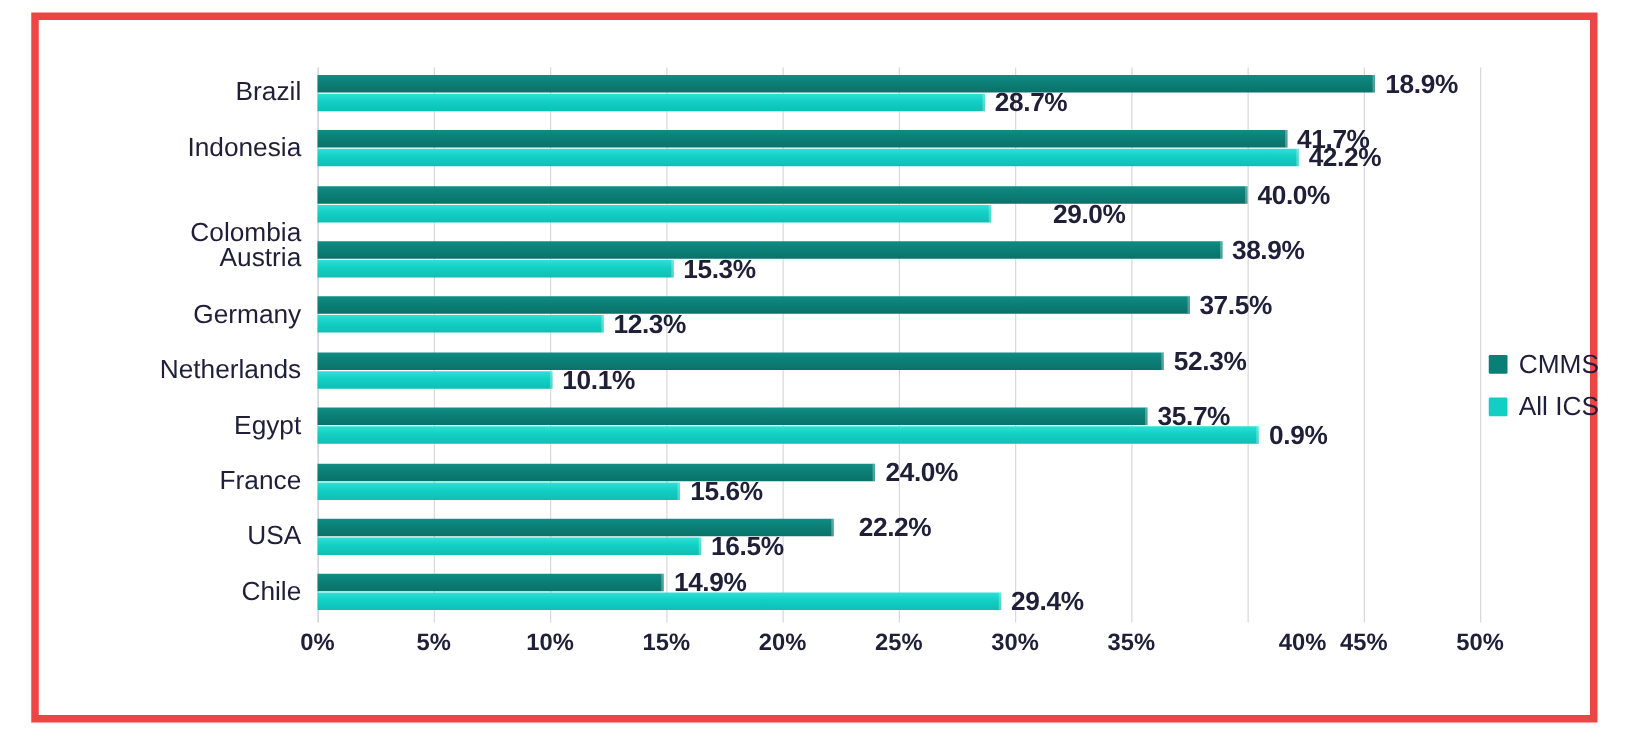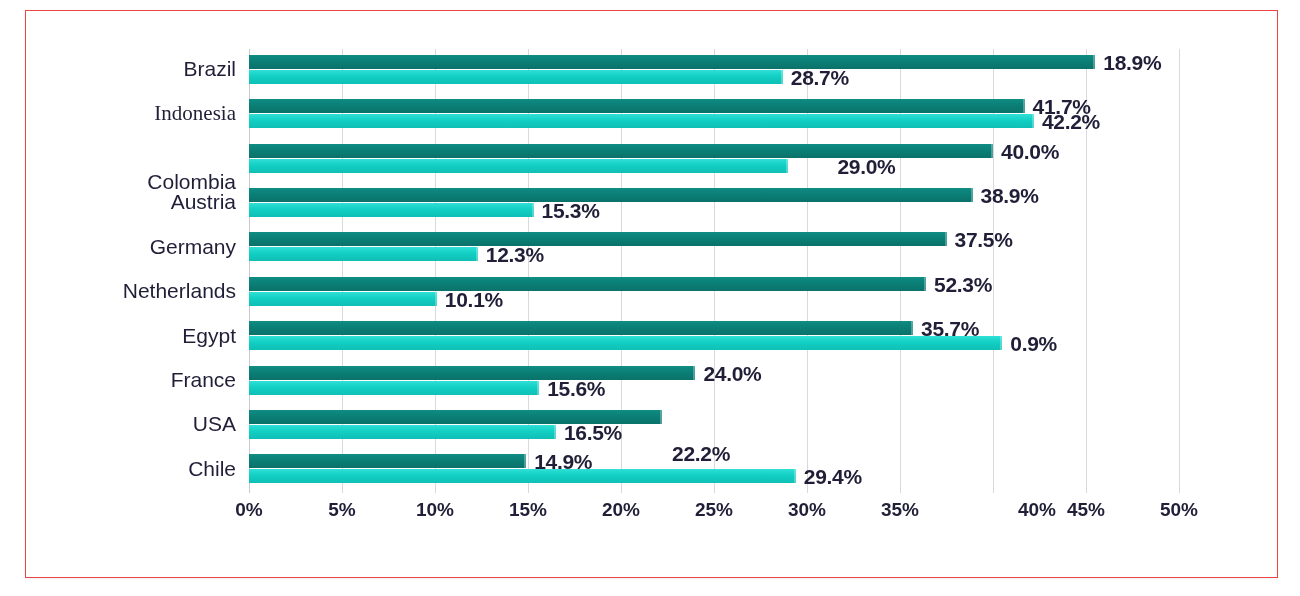--- a/index.html
+++ b/index.html
@@ -3,21 +3,21 @@
 <meta charset="utf-8">
 <style>
   html,body{margin:0;padding:0;background:#ffffff;}
   body{
     width:1300px;height:596px;overflow:hidden;
     font-family:"Liberation Sans","DejaVu Sans",sans-serif;
     color:#211f38;
   }
   #frame{
     position:absolute;left:25px;top:10px;width:1253px;height:568px;
-    background:#ffffff;border:1px solid #ef4444;box-sizing:border-box;
+    background:#ffffff;border:6px solid #ef4444;box-sizing:border-box;
     box-shadow:0 1px 2px rgba(0,0,0,.06);
   }
   
   #chart{position:absolute;left:0;top:0;width:1253px;height:568px;}
   #plot{
     position:absolute;
     left:223px;   
     top:38px;     
     width:930px;  
     height:444px; 
@@ -65,21 +65,21 @@
   .legtext{font-size:21px;color:#211f38;line-height:1;white-space:nowrap;}
 </style>
 </head>
 <body>
 
 <div id="frame">
   <div id="chart">
 
     <div id="catcol">
         <div class="catlabel" style="top: 9.2px;">Brazil</div>
-        <div class="catlabel" style="top: 53.6px; font-family: Liberation Serif, serif;">Indonesia</div>
+        <div class="catlabel" style="top: 53.6px;">Indonesia</div>
         <div class="catlabel" style="top: 98px; margin-top: 24px;">Colombia</div>
         <div class="catlabel" style="top: 142.4px;">Austria</div>
         <div class="catlabel" style="top: 186.8px; margin-left: 40px;">Germany</div>
         <div class="catlabel" style="top: 231.2px;">Netherlands</div>
         <div class="catlabel" style="top: 275.6px;">Egypt</div>
         <div class="catlabel" style="top: 320px;">France</div>
         <div class="catlabel" style="top: 364.4px;">USA</div>
         <div class="catlabel" style="top: 408.8px;">Chile</div>
       </div>
 
@@ -124,21 +124,21 @@
           <div class="dlabel" style="left: 195.86px; top: 239.7px;">10.1%</div>
           <div class="bar cmms" style="top: 272.1px; width: 664.02px;"></div>
           <div class="dlabel" style="left: 672.02px; top: 269.1px;">35.7%</div>
           <div class="bar ics" style="top: 287.1px; width: 753.3px;"></div>
           <div class="dlabel" style="left: 761.3px; top: 284.1px;">0.9%</div>
           <div class="bar cmms" style="top: 316.5px; width: 446.4px;"></div>
           <div class="dlabel" style="left: 454.4px; top: 313.5px;">24.0%</div>
           <div class="bar ics" style="top: 331.5px; width: 290.16px;"></div>
           <div class="dlabel" style="left: 298.16px; top: 328.5px;">15.6%</div>
           <div class="bar cmms" style="top: 360.9px; width: 412.92px;"></div>
-          <div class="dlabel" style="left: 423px; top: 357.9px; margin-top: 36px;">22.2%</div>
+          <div class="dlabel" style="left: 433px; top: 357.9px;">22.2%</div>
           <div class="bar ics" style="top: 375.9px; width: 306.9px;"></div>
           <div class="dlabel" style="left: 314.9px; top: 372.9px;">16.5%</div>
           <div class="bar cmms" style="top: 405.3px; width: 277.14px;"></div>
           <div class="dlabel" style="left: 285.14px; top: 402.3px;">14.9%</div>
           <div class="bar ics" style="top: 420.3px; width: 546.84px;"></div>
           <div class="dlabel" style="left: 554.84px; top: 417.3px;">29.4%</div>
         </div>
     </div>
 
     <div id="xaxis">
@@ -148,15 +148,25 @@
         <div class="tick" style="left: 279px;">15%</div>
         <div class="tick" style="left: 372px;">20%</div>
         <div class="tick" style="left: 465px;">25%</div>
         <div class="tick" style="left: 558px;">30%</div>
         <div class="tick" style="left: 651px;">35%</div>
         <div class="tick" style="left: 744px; margin-left: 44px;">40%</div>
         <div class="tick" style="left: 837px;">45%</div>
         <div class="tick" style="left: 930px;">50%</div>
       </div>
 
+    <div id="legend">
+        <div class="legrow">
+          <span class="legswatch" style="background: rgb(11, 127, 118);"></span>
+          <span class="legtext">CMMS</span>
+        </div>
+        <div class="legrow">
+          <span class="legswatch" style="background: rgb(18, 207, 196);"></span>
+          <span class="legtext">All ICS</span>
+        </div>
+      </div>
 
   </div>
 </div>
 
 </body></html>

